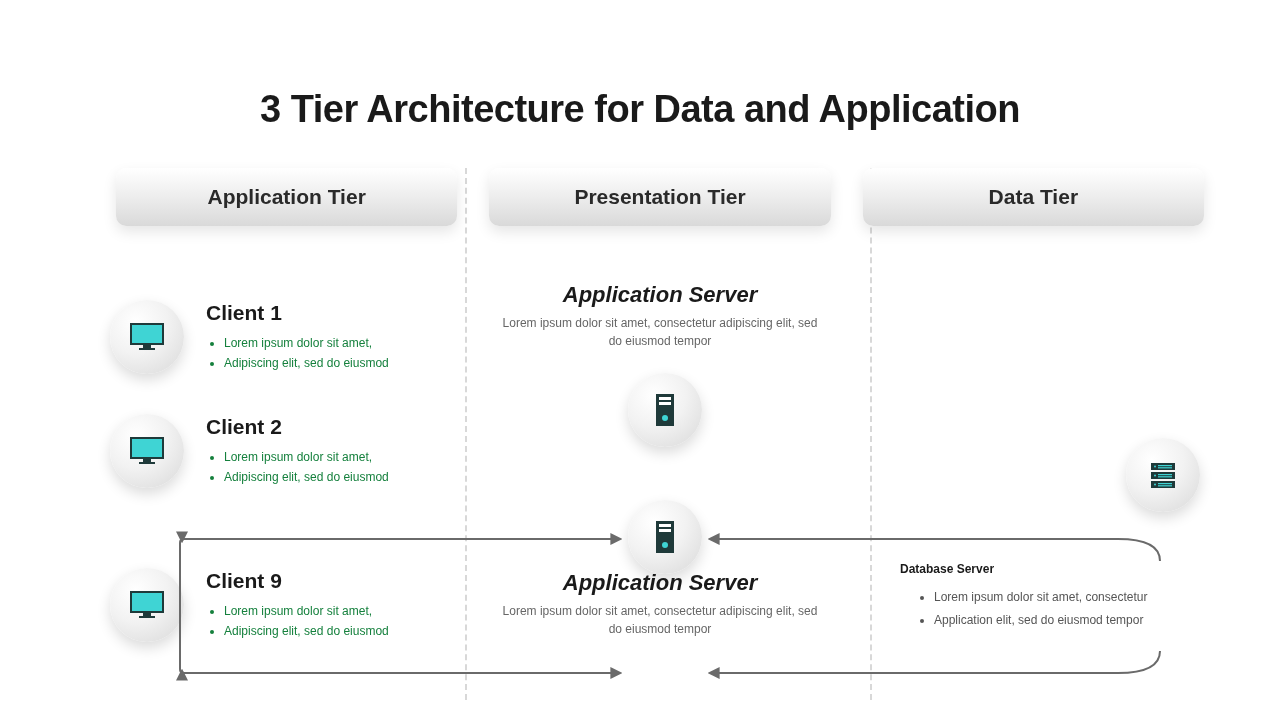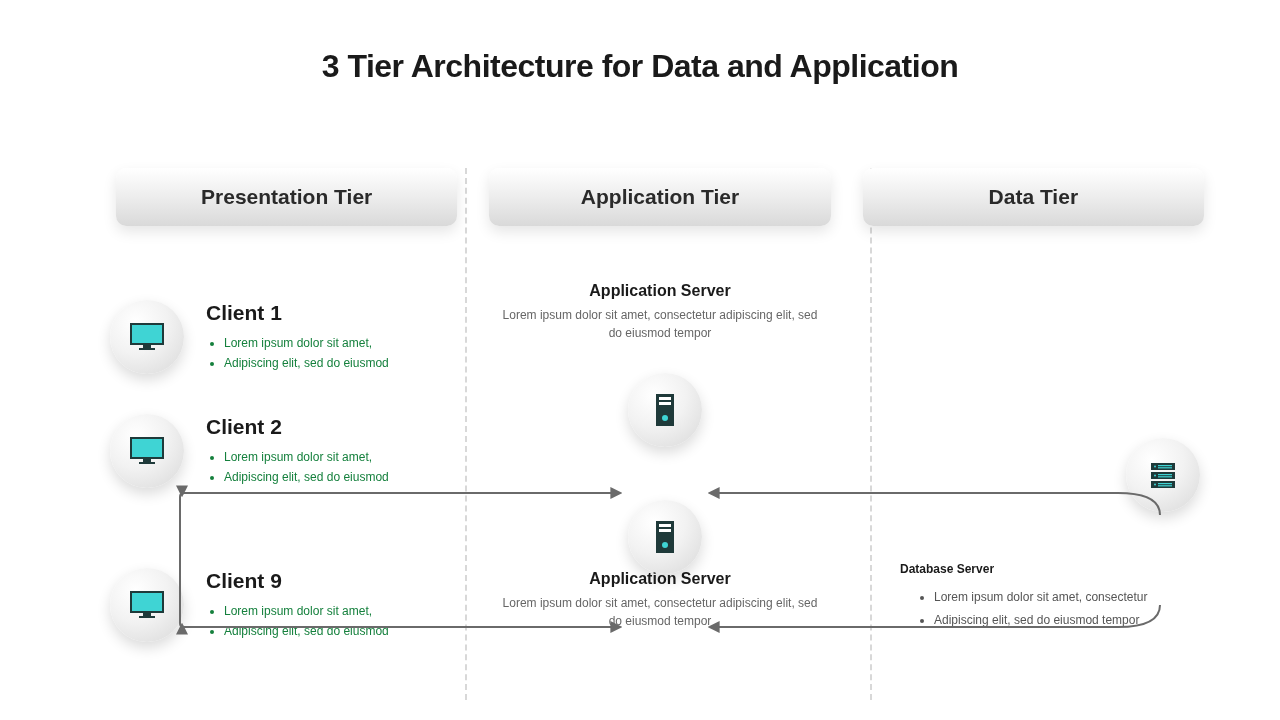--- a/index.html
+++ b/index.html
@@ -7,23 +7,23 @@
     width: 1280px;
     height: 720px;
     background: #ffffff;
     font-family: 'Segoe UI', Arial, sans-serif;
     color: #1a1a1a;
     position: relative;
     overflow: hidden;
   }
   .title {
     text-align: center;
-    font-size: 32px;
+    font-size: 38px;
     font-weight: 700;
-    margin-top: 48px;
+    margin-top: 88px;
     letter-spacing: -0.5px;
   }
   .columns {
     position: absolute;
     top: 168px;
     left: 100px;
     right: 60px;
     display: flex;
   }
   .col { flex: 1; position: relative; }
@@ -77,21 +77,21 @@
   .client-text h4 { font-size: 21px; font-weight: 700; margin-bottom: 8px; }
   .client-text ul { list-style: disc; margin-left: 18px; font-size: 12px; color: #15803d; line-height: 1.7; }
 
   .app-block {
     position: absolute;
     width: 360px;
     text-align: center;
   }
   .app-block.top { top: 282px; left: 480px; }
   .app-block.bot { top: 570px; left: 480px; }
-  .app-block h4 { font-size: 16px; font-weight: 700; margin-bottom: 6px; }
+  .app-block h4 { font-size: 22px; font-weight: 700; margin-bottom: 6px; font-style: italic; }
   .app-block p { font-size: 12px; color: #666; line-height: 1.5; padding: 0 20px; }
 
   .app-server-icon {
     position: absolute;
     left: 628px;
   }
   .srv1 { top: 373px; }
   .srv2 { top: 500px; }
 
   .db-icon { position: absolute; top: 438px; left: 1126px; }
@@ -115,24 +115,24 @@
 </head>
 <body>
 
 <h1 class="title">3 Tier Architecture for Data and Application</h1>
 
 <div class="col-divider divider1"></div>
 <div class="col-divider divider2"></div>
 
 <div class="columns">
   <div class="col">
-      <div class="tier-header">Presentation Tier</div>
+      <div class="tier-header">Application Tier</div>
     </div>
   <div class="col">
-      <div class="tier-header">Application Tier</div>
+      <div class="tier-header">Presentation Tier</div>
     </div>
   <div class="col">
       <div class="tier-header">Data Tier</div>
     </div>
 </div>
 
 <div class="client-row c1">
   <div class="icon-circle">
     <svg class="monitor-icon" viewBox="0 0 34 28">
         <rect x="1" y="1" width="32" height="20" fill="#3fd4d4" stroke="#1f3a3a" stroke-width="2"></rect>
@@ -223,21 +223,21 @@
       <circle cx="7" cy="24.5" r="1" fill="#3fd4d4"></circle>
       <rect x="10" y="23" width="14" height="1.2" fill="#3fd4d4"></rect>
       <rect x="10" y="25.2" width="14" height="1.2" fill="#3fd4d4"></rect>
   </svg>
 </div>
 
 <div class="db-text">
   <h4>Database Server</h4>
   <ul>
     <li>Lorem ipsum dolor sit amet, consectetur</li>
-    <li>Adipiscing elit, sed do eiusmod tempor</li>
+    <li>Application elit, sed do eiusmod tempor</li>
   </ul>
 </div>
 
 <svg class="connector" width="1280" height="720" viewBox="0 0 1280 720">
   <defs>
     <marker id="arrow" viewBox="0 0 10 10" refX="8" refY="5" markerWidth="6" markerHeight="6" orient="auto-start-reverse">
       <path d="M 0 0 L 10 5 L 0 10 z" fill="#6a6a6a"></path>
     </marker>
   </defs>
   <g stroke="#6a6a6a" stroke-width="2" fill="none">

